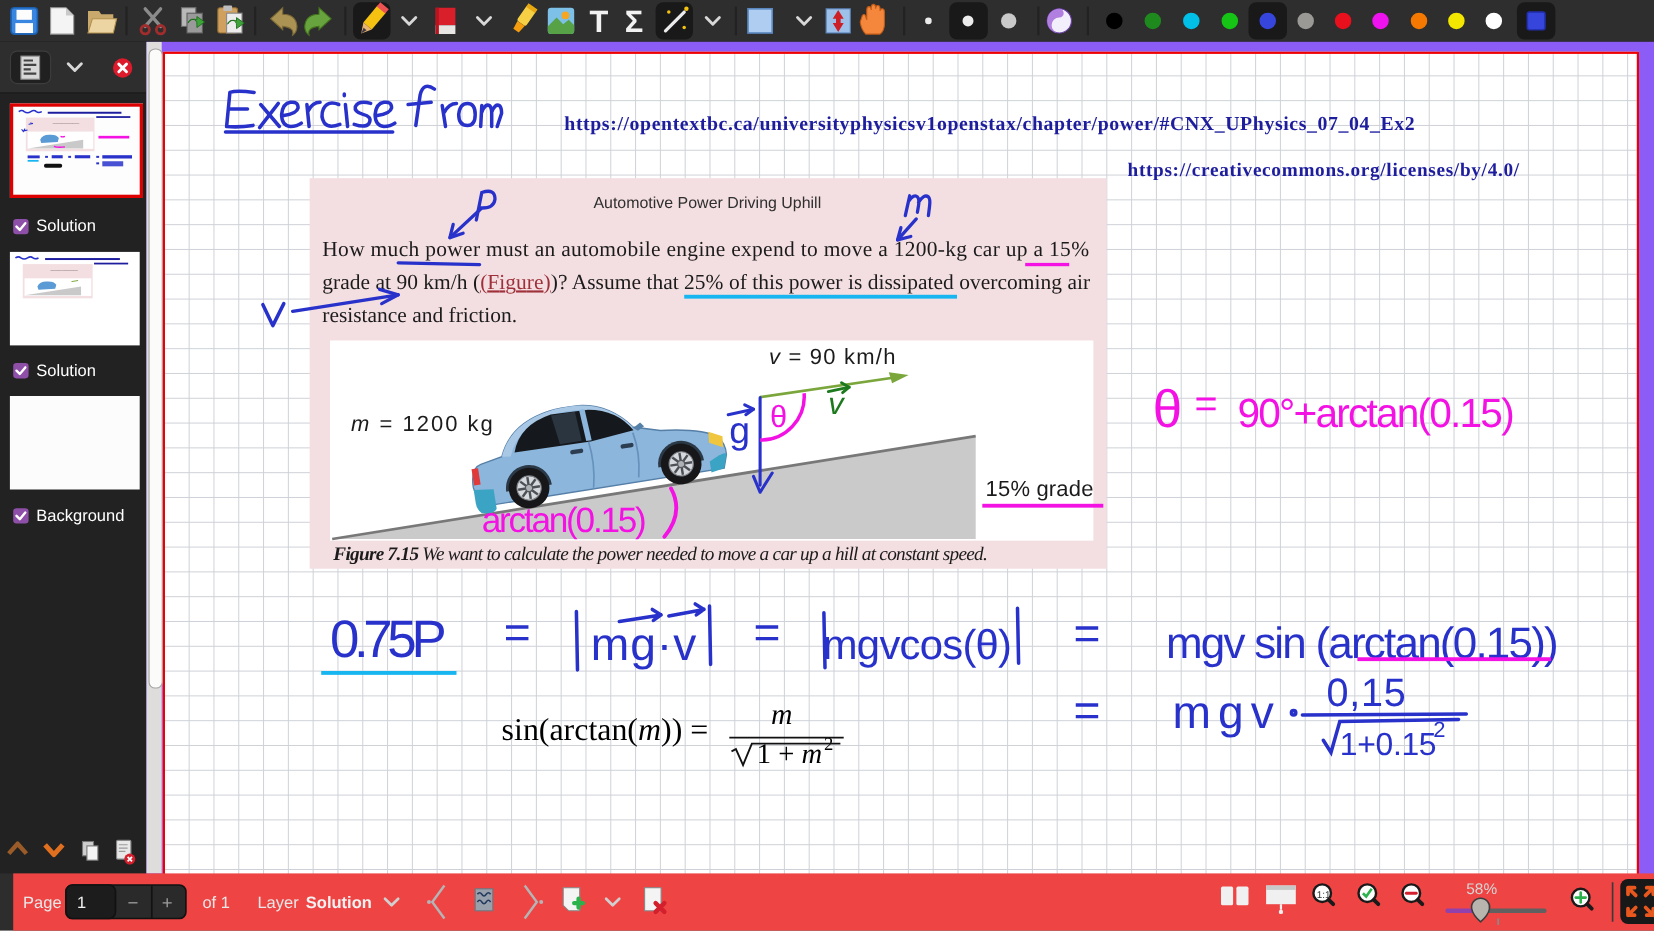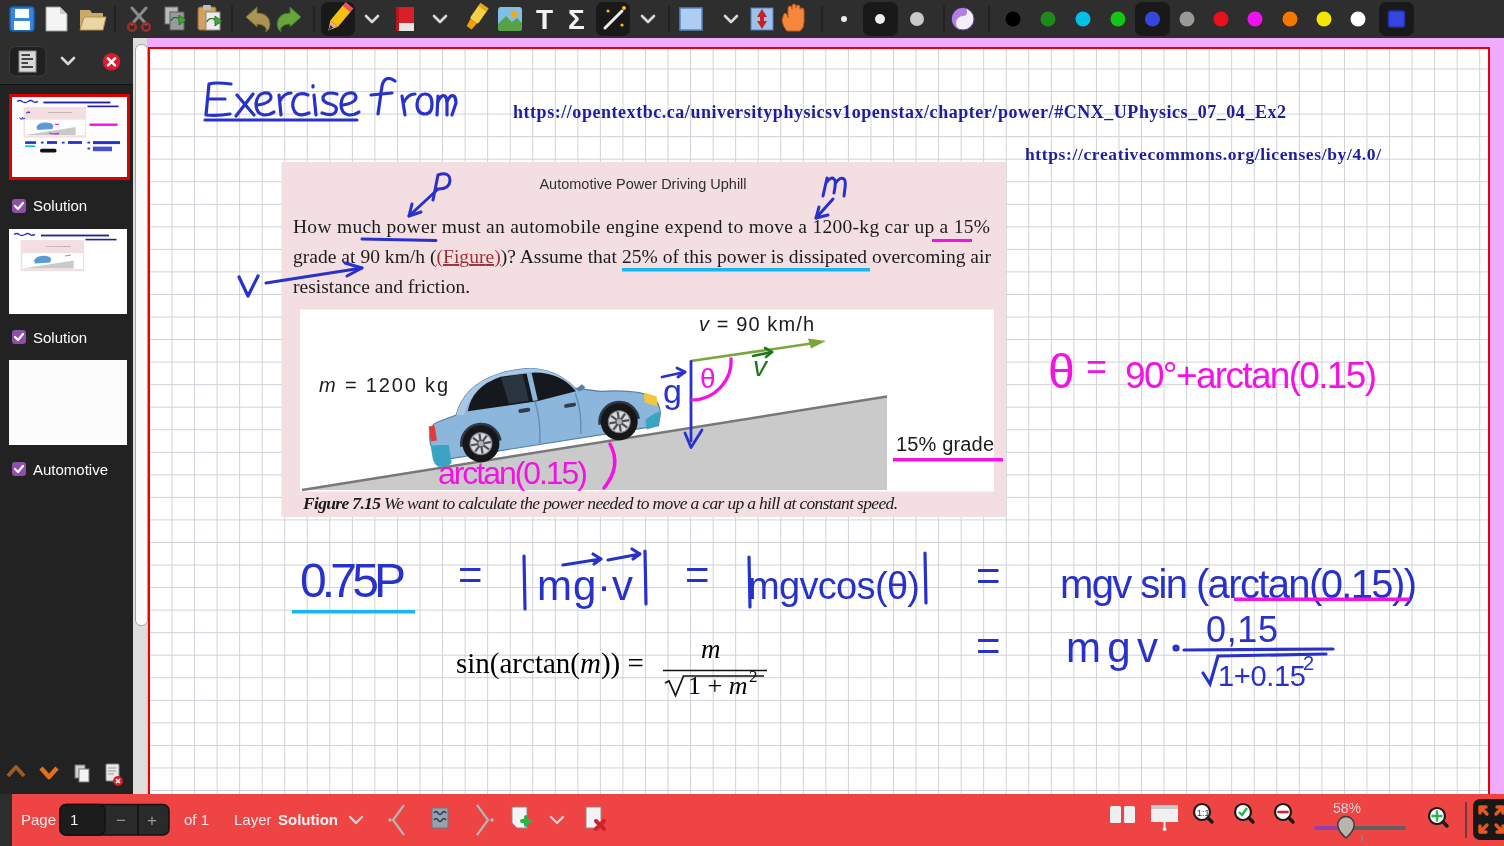--- a/index.html
+++ b/index.html
@@ -1,21 +1,21 @@
 <!DOCTYPE html>
 <html><head>
 <meta charset="utf-8">
 <style>
 html,body{margin:0;padding:0;}
 body{width:1504px;height:846px;overflow:hidden;background:#2d2d2d;font-family:"Liberation Sans",sans-serif;}
 #app{position:absolute;left:0;top:0;width:1504px;height:846px;}
 #toolbar{position:absolute;left:0;top:0;width:1504px;height:38px;background:#2e2e2e;border-bottom:1px solid #1c1c1c;}
 #sidebar{position:absolute;left:0;top:38px;width:133px;height:756px;background:#222222;}
 #sbtop{position:absolute;left:0;top:0;width:133px;height:46px;background:#2e2e2e;border-bottom:1px solid #141414;}
-#canvas{position:absolute;left:133px;top:38px;width:1371px;height:804px;background:#f0abfc;overflow:hidden;}
+#canvas{position:absolute;left:133px;top:38px;width:1371px;height:804px;background:#8b5cf6;overflow:hidden;}
 #page{position:absolute;left:15px;top:9px;width:1338px;height:760px;background:#fff;border:2.5px solid #ee0000;
 background-image:linear-gradient(to right,#ced1d7 1px,transparent 1px),linear-gradient(to bottom,#ced1d7 1px,transparent 1px);
 background-size:22.55px 22.55px;background-position:21.5px 19.5px;}
 #scroll{position:absolute;left:0px;top:0px;width:14px;height:756px;background:#dedddb;}
 #thumb{position:absolute;left:1.5px;top:6px;width:11px;height:580px;background:#fbfbfa;border:1px solid #a5a5a3;border-radius:6px;}
 #statusbar{position:absolute;left:12px;top:794px;width:1504px;height:52px;background:#ef4444;}
 svg{display:block;}
 #ink{position:absolute;left:0;top:0;pointer-events:none;}
 .thumbbox{position:absolute;background:#ffffff;}
 .chk{position:absolute;width:14px;height:14px;background:#8e4fa8;border-radius:3px;}
@@ -221,21 +221,21 @@
           <path d="M2,6 L5,9 L10,3" stroke="#fff" stroke-width="2.2" fill="none" stroke-linecap="round" stroke-linejoin="round"></path>
         </svg>
       </div>
     <div class="sblabel" style="left:33px;top:290.5px;">Solution</div>
     <div class="thumbbox" style="left:9px;top:321.5px;width:117.5px;height:85.5px;background:#fcfcfc;"></div>
     <div class="chk" style="left:12px;top:424px;">
         <svg width="12" height="12" viewBox="0 0 12 12">
           <path d="M2,6 L5,9 L10,3" stroke="#fff" stroke-width="2.2" fill="none" stroke-linecap="round" stroke-linejoin="round"></path>
         </svg>
       </div>
-    <div class="sblabel" style="left:33px;top:422.5px;">Automotive</div>
+    <div class="sblabel" style="left:33px;top:422.5px;">Background</div>
     <svg style="position:absolute;left:0;top:720px;" width="133" height="36" viewBox="0 0 133 36">
       <path d="M8,18 L16,9 L24,18" stroke="#9a5b28" stroke-width="4" fill="none" stroke-linejoin="round"></path>
       <path d="M41,10 L49,19 L57,10" stroke="#e07020" stroke-width="4.5" fill="none" stroke-linejoin="round"></path>
       <rect x="75" y="7" width="10" height="13" fill="#cfcfcf" stroke="#777" stroke-width="1"></rect>
       <rect x="79" y="11" width="10" height="13" fill="#f4f4f4" stroke="#777" stroke-width="1"></rect>
       <rect x="106" y="6" width="13" height="17" rx="1" fill="#e8e8e8" stroke="#888" stroke-width="1"></rect>
       <g stroke="#9a9a9a" stroke-width="1">
           <line x1="108" y1="10" x2="116" y2="10"></line>
           <line x1="108" y1="13" x2="116" y2="13"></line>
           <line x1="108" y1="16" x2="114" y2="16"></line>

